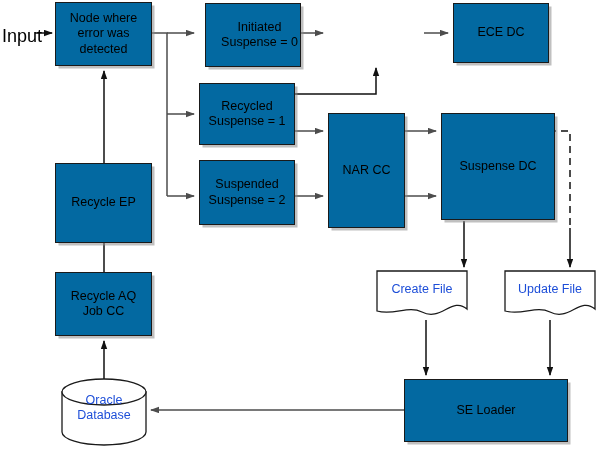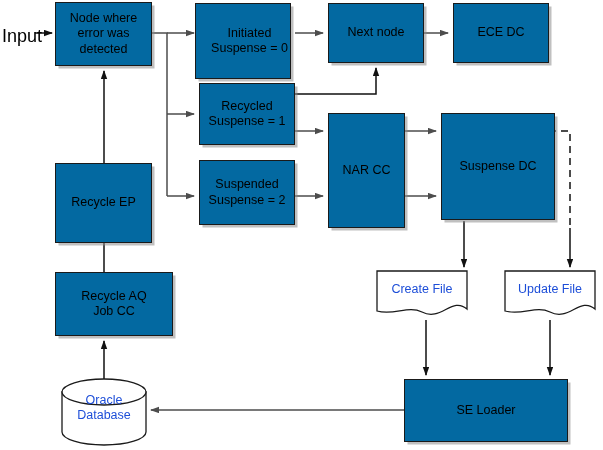--- a/index.html
+++ b/index.html
@@ -74,40 +74,39 @@
       <path d="M104,163 L104,71" stroke="#111111" marker-end="url(#ahk)"></path>
     </g>
   </svg>
 
   <div class="plain-text" style="left:2px;top:26px;">Input</div>
 
   <div class="node rect" style="left:55px;top:2px;width:97px;height:64px;">Node where
 error was
 detected</div>
 
-  <div class="node rect" style="left:195px;top:3px;width:96px;height:76px;padding-left:13px;">Initiated
+  <div class="node rect" style="left:205px;top:3px;width:96px;height:64px;padding-left:13px;">Initiated
 Suspense = 0</div>
 
-  <div class="node rect" style="left:328px;top:3px;width:96px;height:60px;">Next node</div>
 
   <div class="node rect" style="left:453px;top:3px;width:96px;height:60px;">ECE DC</div>
 
   <div class="node rect" style="left:199px;top:83px;width:96px;height:62px;">Recycled
 Suspense = 1</div>
 
   <div class="node rect" style="left:199px;top:160px;width:96px;height:65px;">Suspended
 Suspense = 2</div>
 
   <div class="node rect" style="left:328px;top:113px;width:77px;height:115px;">NAR CC</div>
 
   <div class="node rect" style="left:441px;top:113px;width:114px;height:107px;">Suspense DC</div>
 
   <div class="node rect" style="left:55px;top:163px;width:97px;height:80px;">Recycle EP</div>
 
-  <div class="node rect" style="left:55px;top:272px;width:118px;height:64px;">Recycle AQ
+  <div class="node rect" style="left:55px;top:272px;width:97px;height:64px;">Recycle AQ
 Job CC</div>
 
   <div class="node rect" style="left:404px;top:379px;width:164px;height:63px;">SE Loader</div>
 
   <svg class="layer" viewBox="0 0 603 450" style="pointer-events:none;">
     <g>
       <path d="M62,392 L62,432 A42,13 0 0 0 146,432 L146,392 Z" fill="#ffffff" stroke="#1a1a1a" stroke-width="1.3"></path>
       <ellipse cx="104" cy="392" rx="42" ry="13" fill="#ffffff" stroke="#1a1a1a" stroke-width="1.3"></ellipse>
     </g>
 

